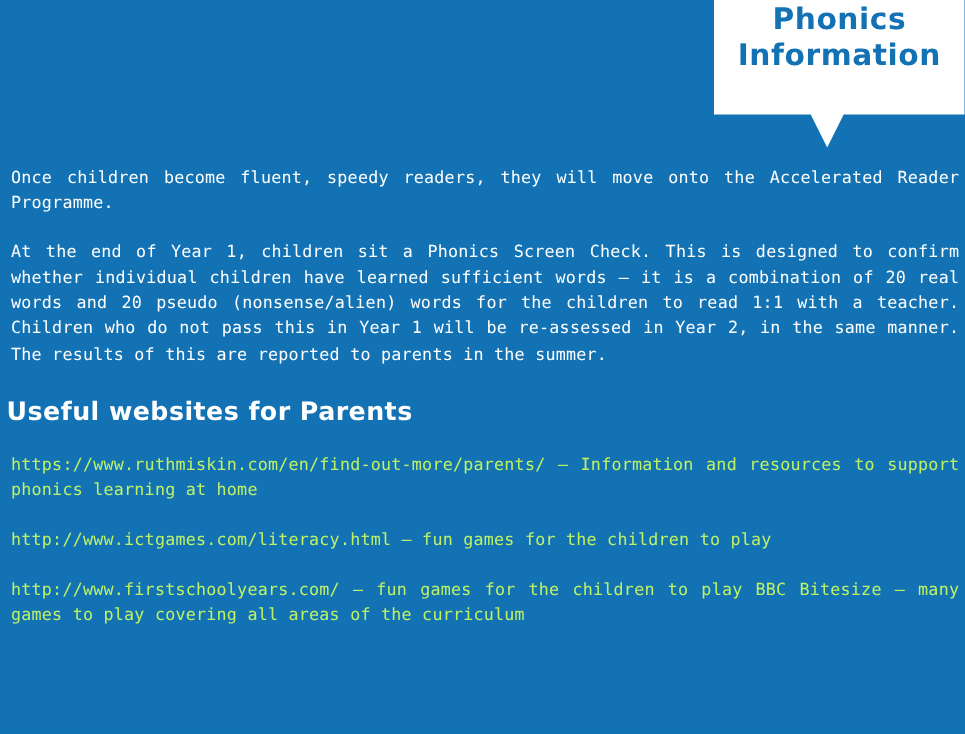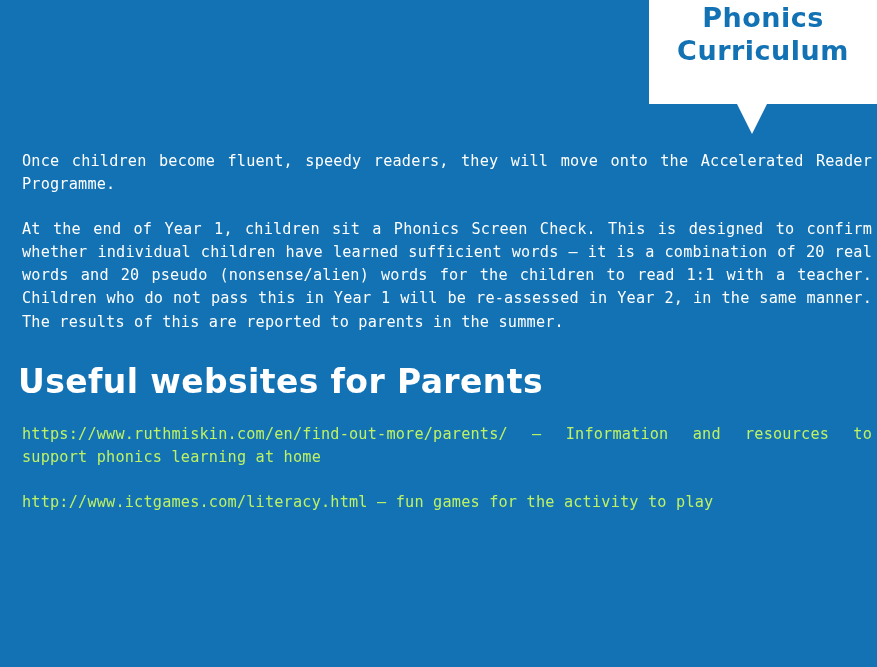--- a/index.html
+++ b/index.html
@@ -53,59 +53,60 @@
   }
 
   
   .content {
     position: absolute;
     left: 6px;
     top: 150px;
     width: 866px;
   }
   p.body {
-    margin: 0 0 22px 16px;
+    margin: 0 0 22px 4px;
     font-size: 15.2px;
     line-height: 1.52;
     text-align: justify;
     letter-spacing: 0.2px;
   }
   h2.section {
     font-family: "DejaVu Sans", sans-serif;
     font-weight: bold;
-    font-size: 33px;
+    font-size: 23px;
     line-height: 1.2;
-    margin: 28px 0 22px 12px;
+    margin: 28px 0 22px 0;
     letter-spacing: 0.4px;
   }
   .link {
     color: #bef264;
     text-decoration: none;
   }
 </style>
 </head>
 <body>
 
 <div class="banner">
   <svg class="banner-shape" viewBox="0 0 228 134" preserveAspectRatio="none">
     <polygon points="0,0 228,0 228,104 118,104 103,134 88,104 0,104 0,0" fill="#ffffff"></polygon>
   </svg>
   <div class="banner-text">
     <span class="banner-line">Phonics</span>
-    <span class="banner-line">Curriculum</span>
+    <span class="banner-line">Information</span>
   </div>
 </div>
 
 <div class="content">
 
   <p class="body">Once children become fluent, speedy readers, they will move onto the Accelerated Reader Programme.</p>
 
   <p class="body">At the end of Year 1, children sit a Phonics Screen Check. This is designed to confirm whether individual children have learned sufficient words – it is a combination of 20 real words and 20 pseudo (nonsense/alien) words for the children to read 1:1 with a teacher. Children who do not pass this in Year 1 will be re-assessed in Year 2, in the same manner. The results of this are reported to parents in the summer.</p>
 
   <h2 class="section">Useful websites for Parents</h2>
 
 
   <p class="body link">https://www.ruthmiskin.com/en/find-out-more/parents/ – Information and resources to support phonics learning at home</p>
 
-  <p class="body link">http://www.ictgames.com/literacy.html – fun games for the activity to play</p>
+  <p class="body link">http://www.ictgames.com/literacy.html – fun games for the children to play</p>
 
+  <p class="body link">http://www.firstschoolyears.com/ – fun games for the children to play BBC Bitesize – many games to play covering all areas of the curriculum</p>
 
 </div>
 
 </body></html>

